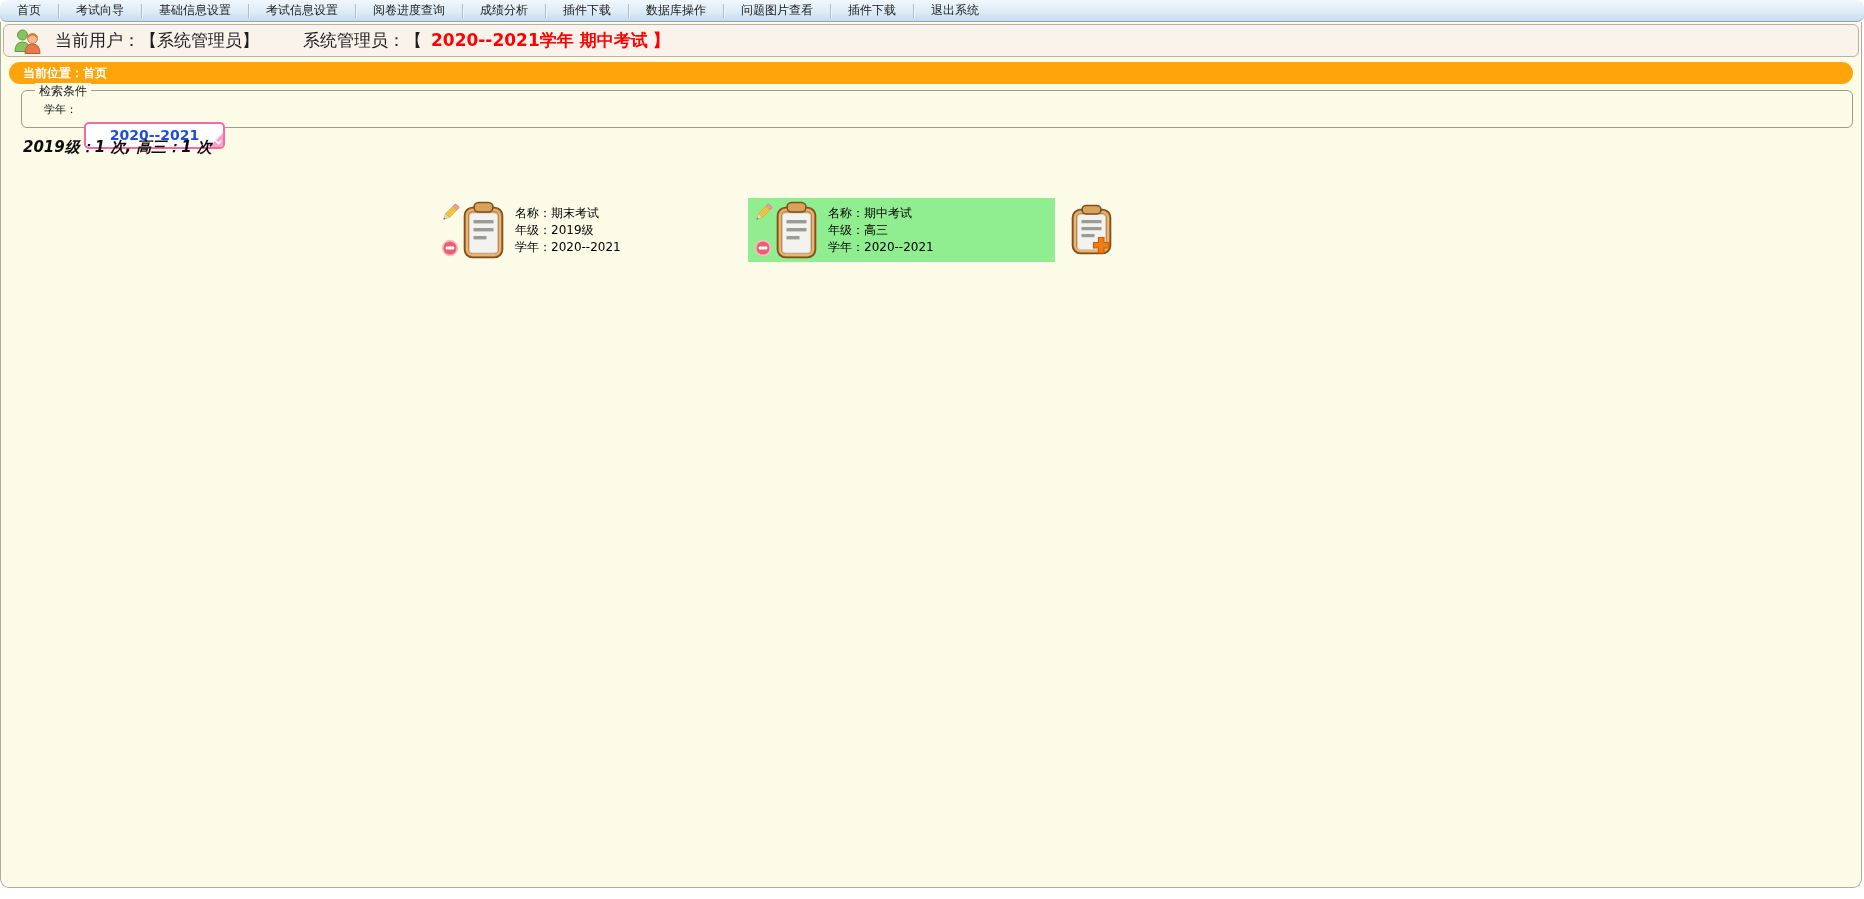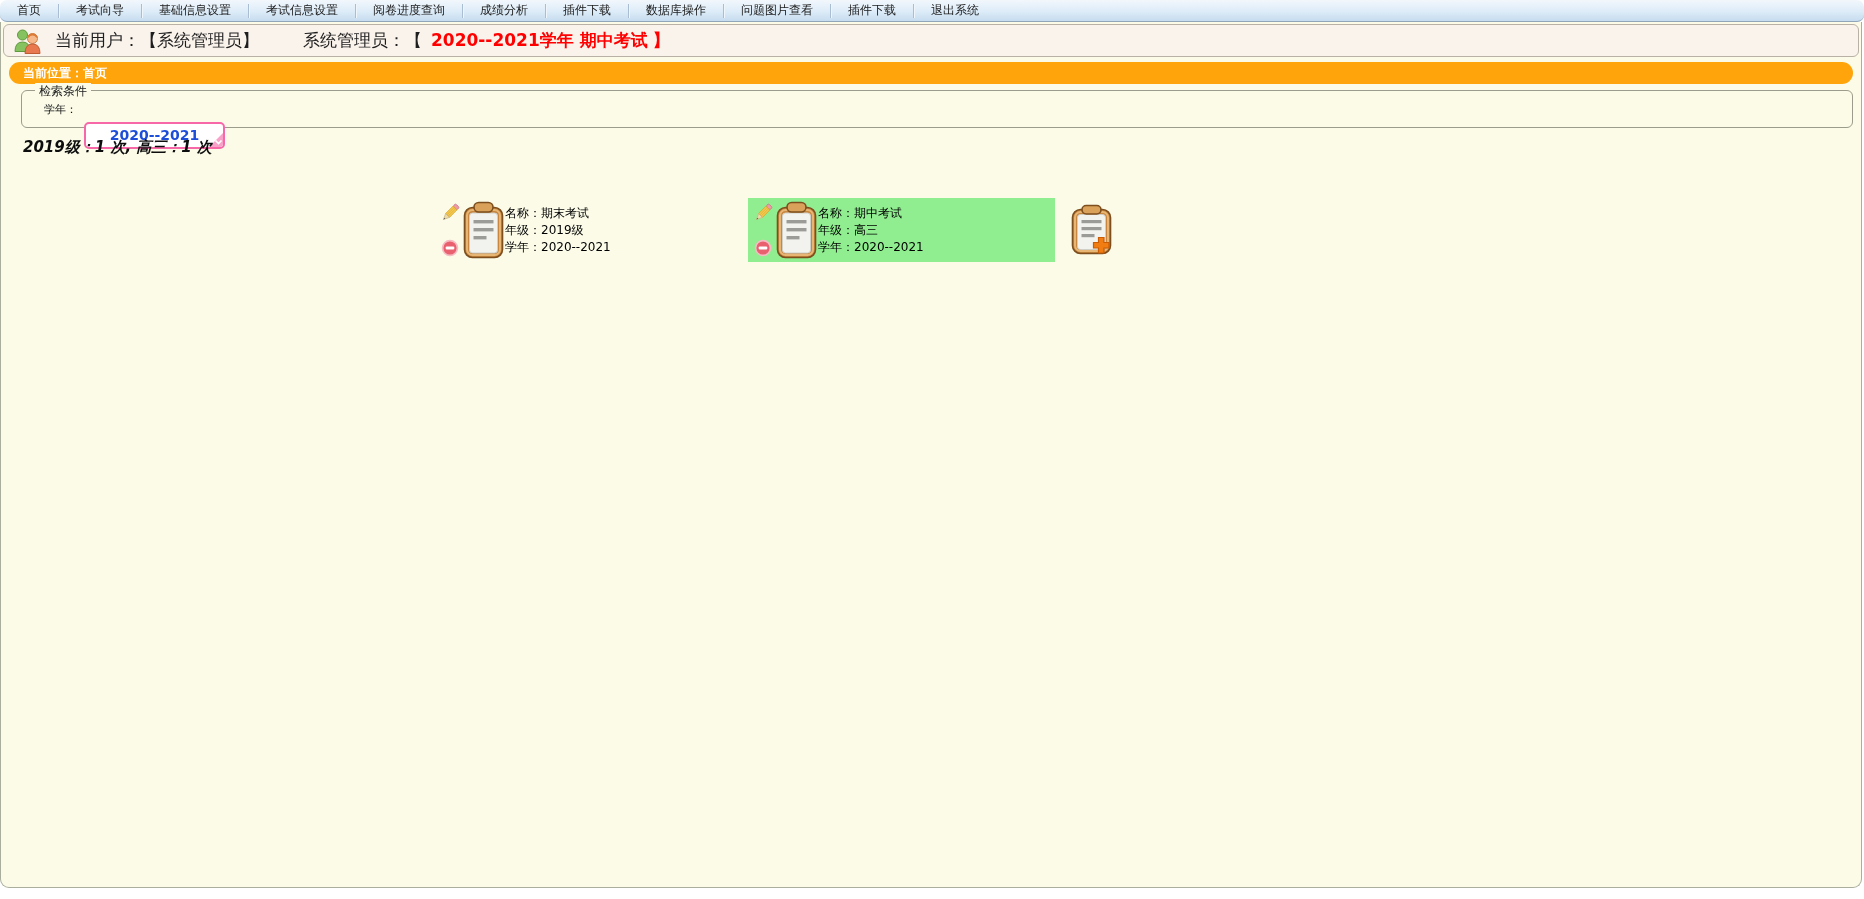--- a/index.html
+++ b/index.html
@@ -51,21 +51,21 @@
              font-weight:bold; color:#0d0d0d;font-style:italic; }
 
   
   .cards { position:absolute; top:176px; left:434px; display:flex; align-items:center; }
   .card { width:307px; height:64px; display:flex; align-items:center; margin-right:6px; }
   .card.selected { background:#90ee90; }
   .icon-col { width:21px; height:54px; display:flex; flex-direction:column;
               justify-content:space-between; align-items:center; margin:0 3px 0 4px; }
   .icon-btn { cursor:pointer; display:block; }
   .clip-wrap { cursor:pointer; display:block; }
-  .card-text { margin-left:1px; font-size:12px; line-height:16px; color:#000; }
+  .card-text { margin-left:11px; font-size:12px; line-height:16px; color:#000; }
   .card-text div { margin:1px 0; }
   .add-cell { margin-left:10px; cursor:pointer; }
 
   svg { display:block; overflow:visible; }
 </style>
 </head>
 <body>
 
 <div class="menubar">
   <span class="menu-item">首页</span>

